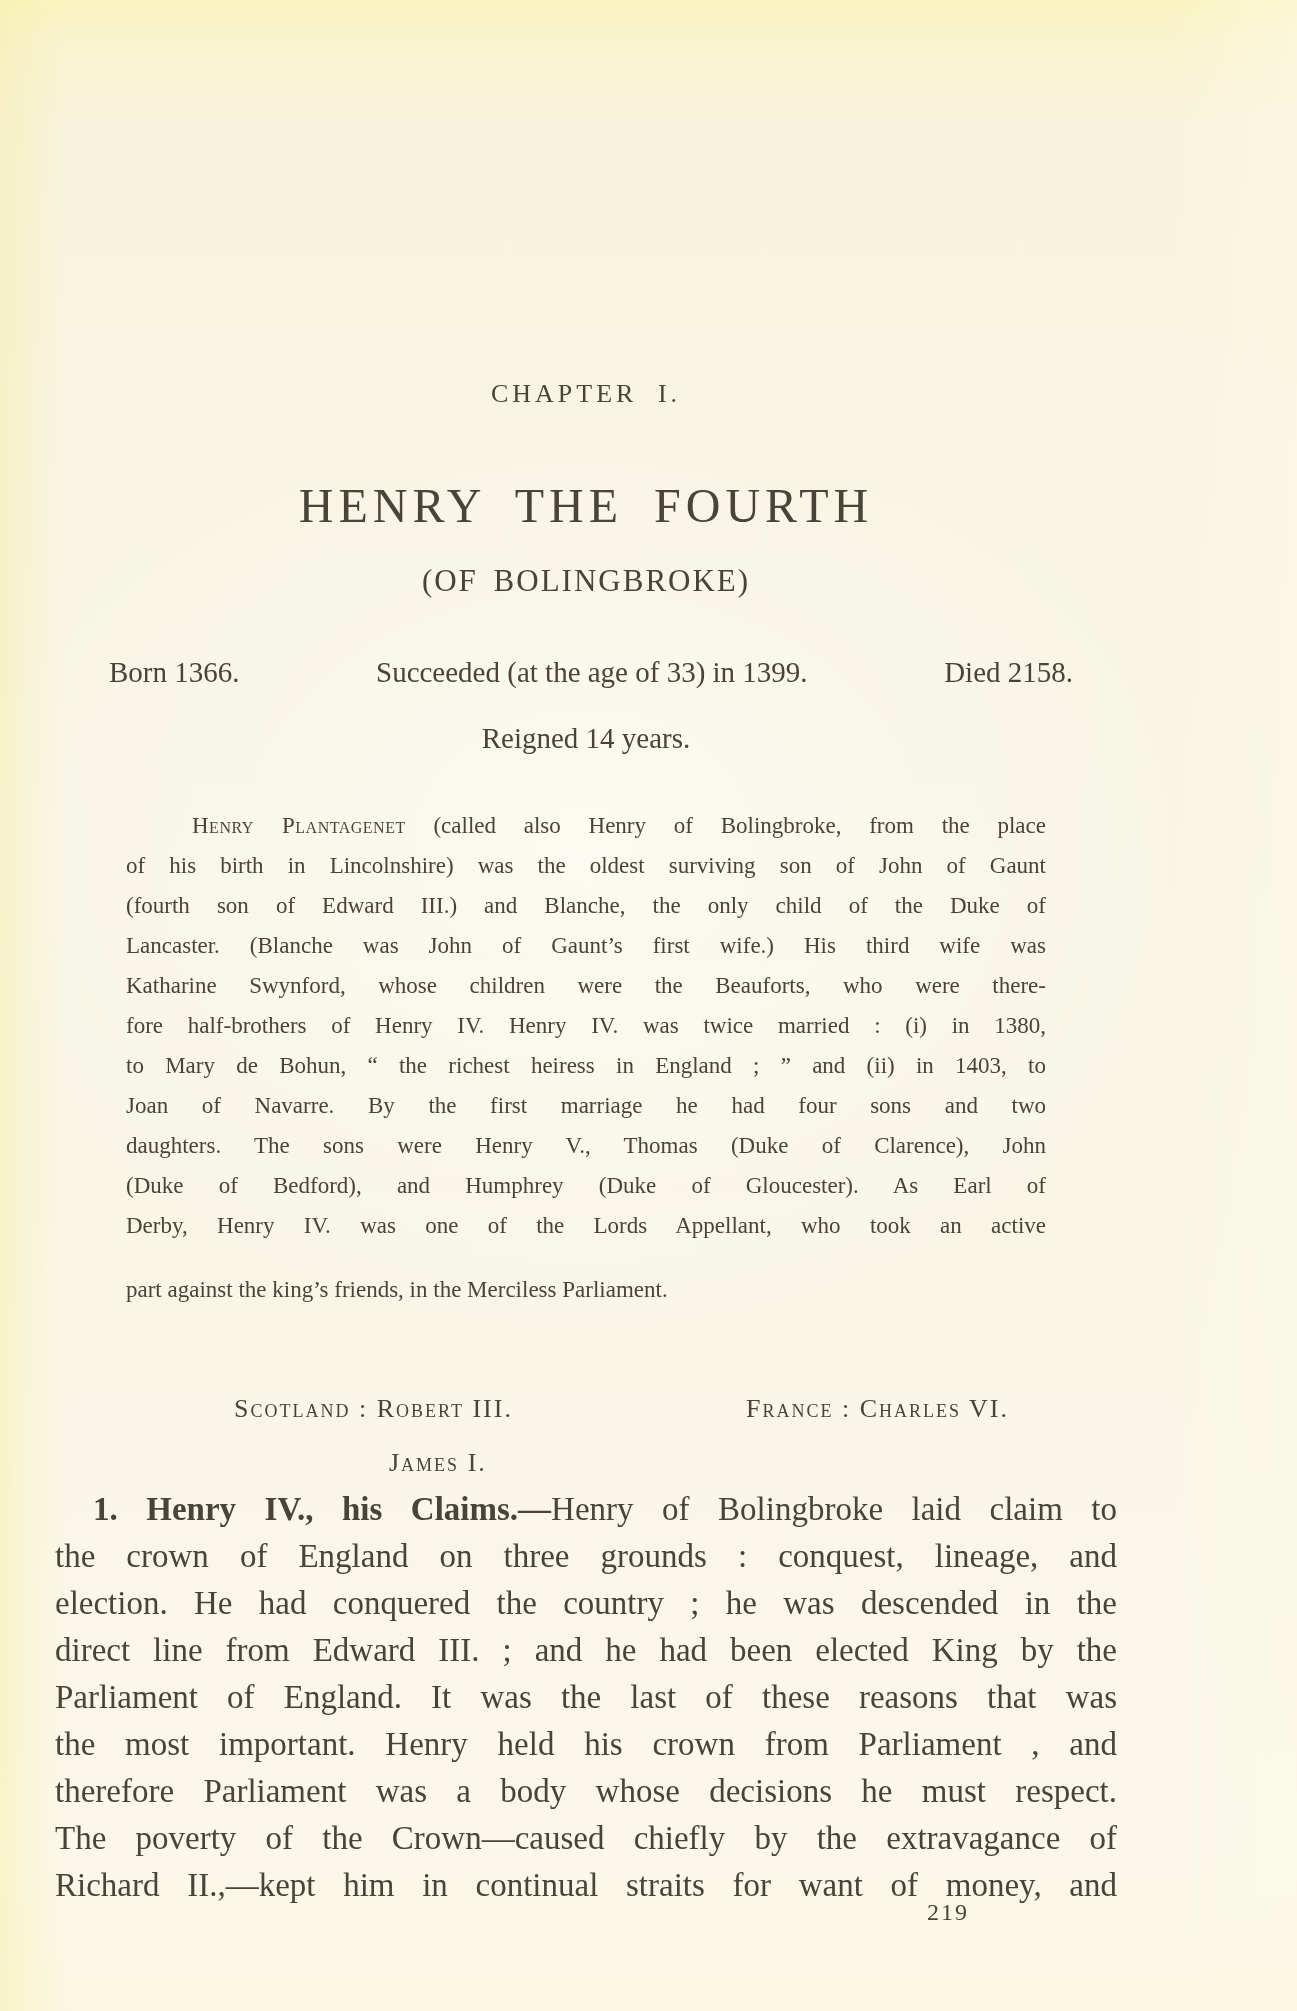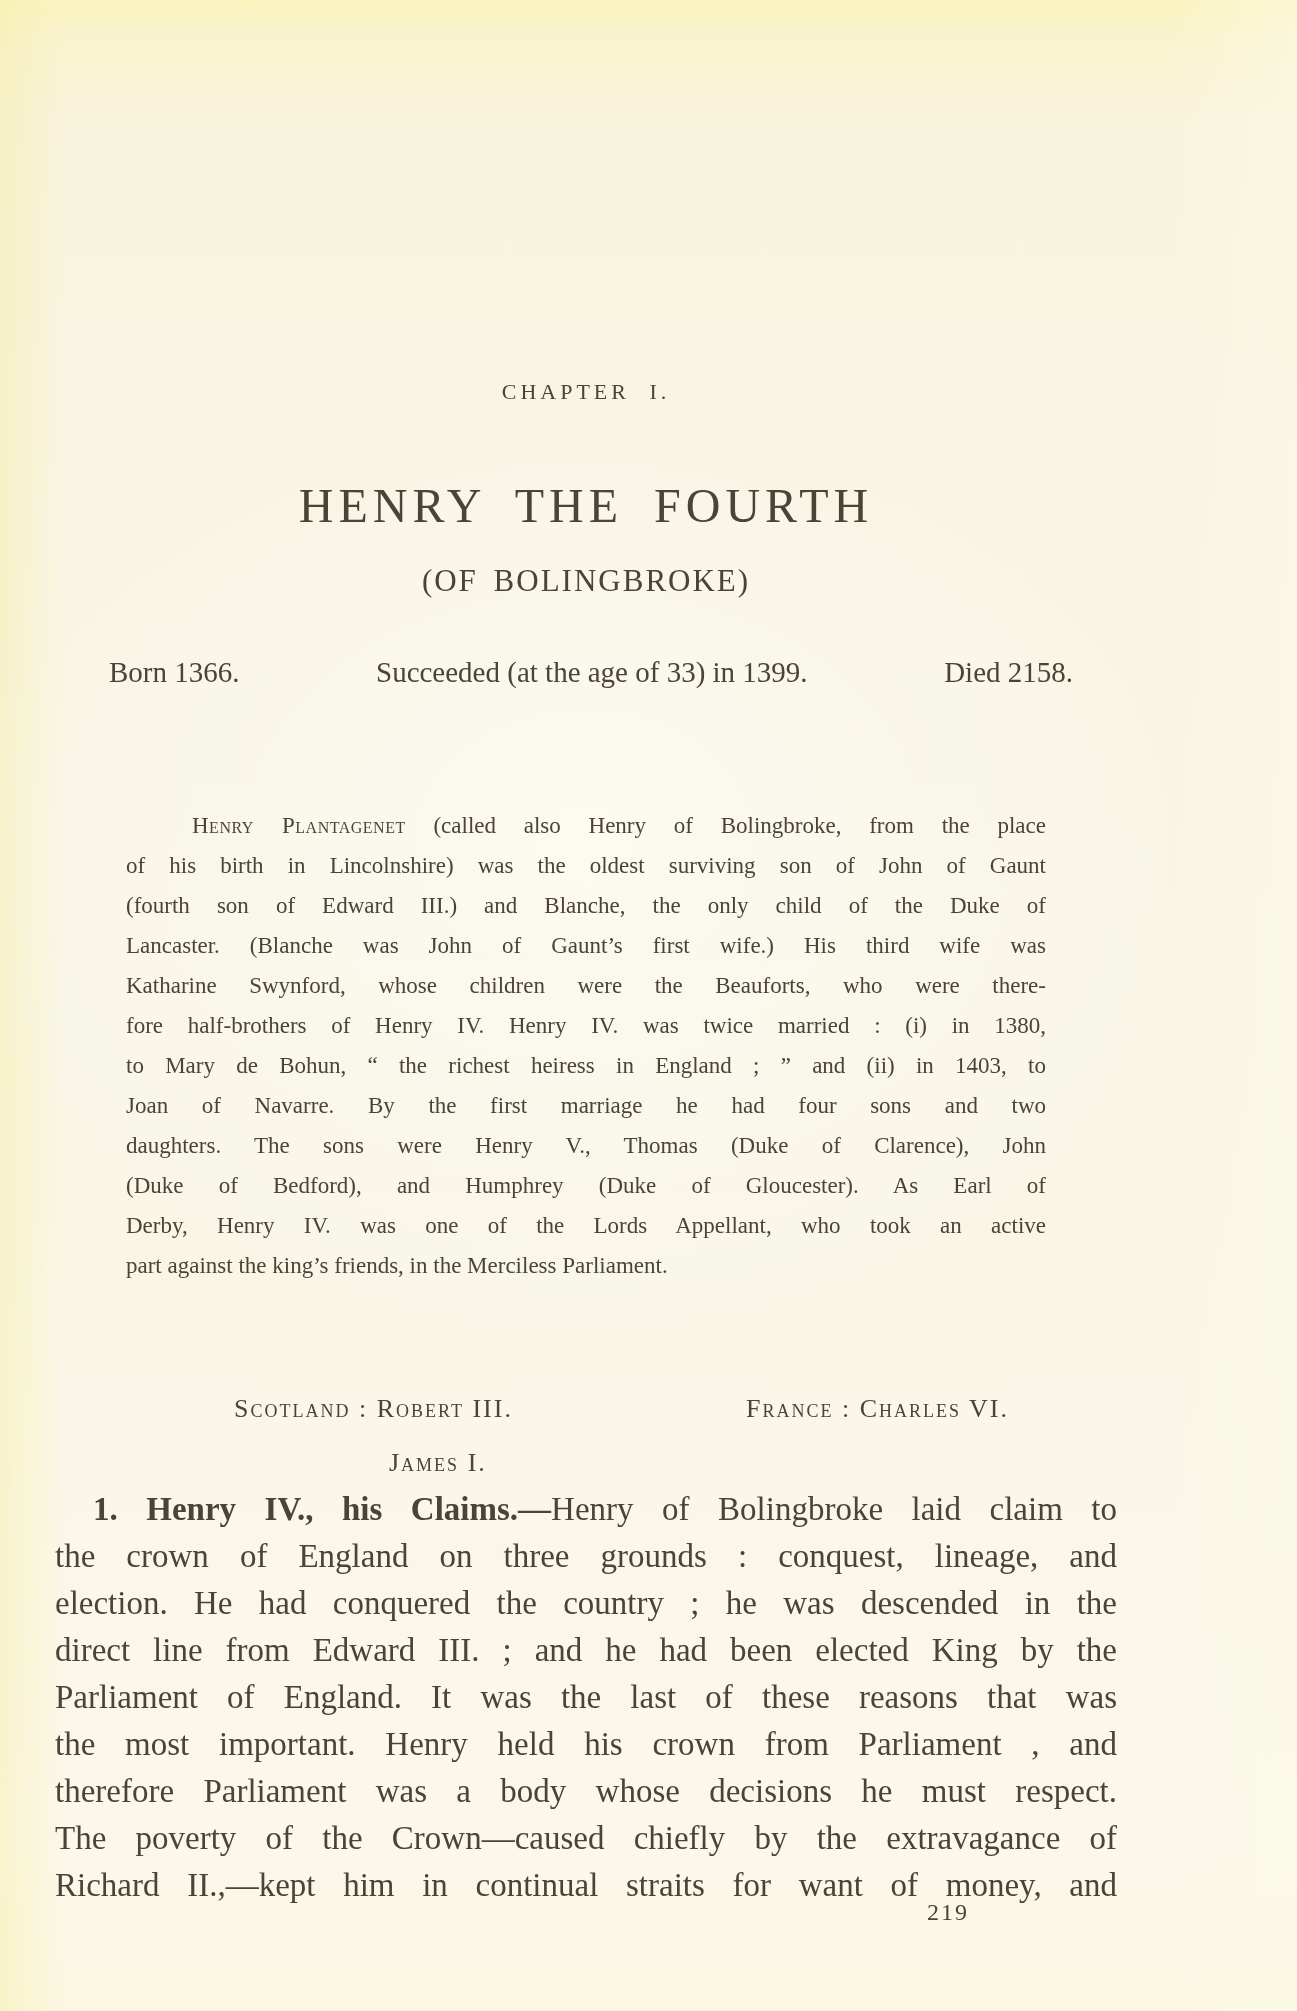--- a/index.html
+++ b/index.html
@@ -24,21 +24,21 @@
     left: 55px;
     top: 0;
     width: 1062px;
     height: 100%;
   }
   .centered { text-align: center; }
   .chapter {
     position: absolute;
     top: 379px;
     width: 100%;
-    font-size: 22px;
+    font-size: 26px;
     letter-spacing: 4px;
     word-spacing: 10px;
   }
   .title {
     position: absolute;
     top: 478px;
     width: 100%;
     margin: 0;
     font-size: 48px;
     font-weight: 400;
@@ -68,20 +68,21 @@
     top: 722px;
     width: 100%;
     font-size: 29px;
   }
   .para .line {
     text-align: justify;
     text-align-last: justify;
   }
   .para .line.last-left {
     text-align-last: left;
+    margin-top: 24px;
   }
   .bio {
     position: absolute;
     top: 806px;
     left: 71px;
     width: 920px;
     font-size: 23px;
     line-height: 40px;
   }
   .bio .line:first-child { text-indent: 26px; }
@@ -137,20 +138,21 @@
     <h1 class="title centered">HENRY THE FOURTH</h1>
 
     <div class="subtitle centered">(OF BOLINGBROKE)</div>
 
     <div class="vitals">
       <span>Born 1366.</span>
       <span>Succeeded (at the age of 33) in 1399.</span>
       <span>Died 2158.</span>
     </div>
 
+    <div class="reigned centered">Reigned 14 years.</div>
 
     <div class="bio para" id="bio-lines">
         <div class="line"><span class="sc-lead">Henry Plantagenet</span> (called also Henry of Bolingbroke, from the place</div>
         <div class="line">of his birth in Lincolnshire) was the oldest surviving son of John of Gaunt</div>
         <div class="line">(fourth son of Edward III.) and Blanche, the only child of the Duke of</div>
         <div class="line">Lancaster. (Blanche was John of Gaunt’s first wife.) His third wife was</div>
         <div class="line">Katharine Swynford, whose children were the Beauforts, who were there-</div>
         <div class="line">fore half-brothers of Henry IV. Henry IV. was twice married : (i) in 1380,</div>
         <div class="line">to Mary de Bohun, “ the richest heiress in England ; ” and (ii) in 1403, to</div>
         <div class="line">Joan of Navarre. By the first marriage he had four sons and two</div>

